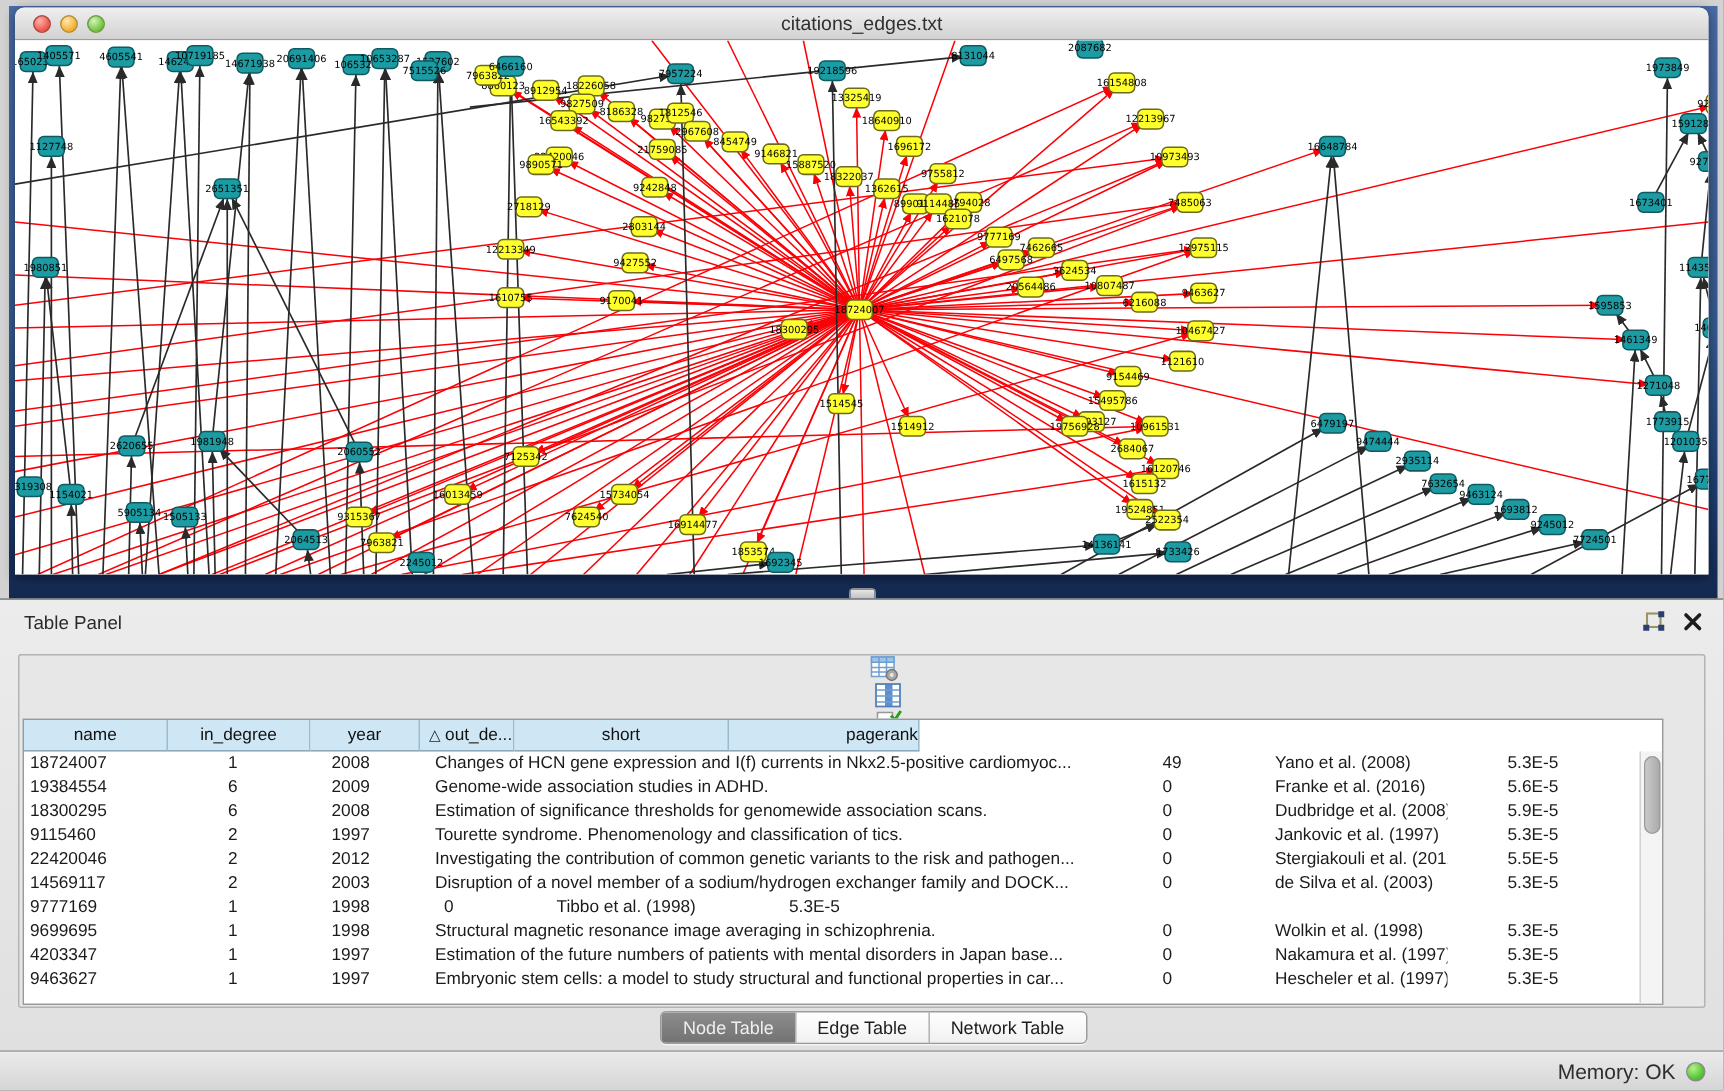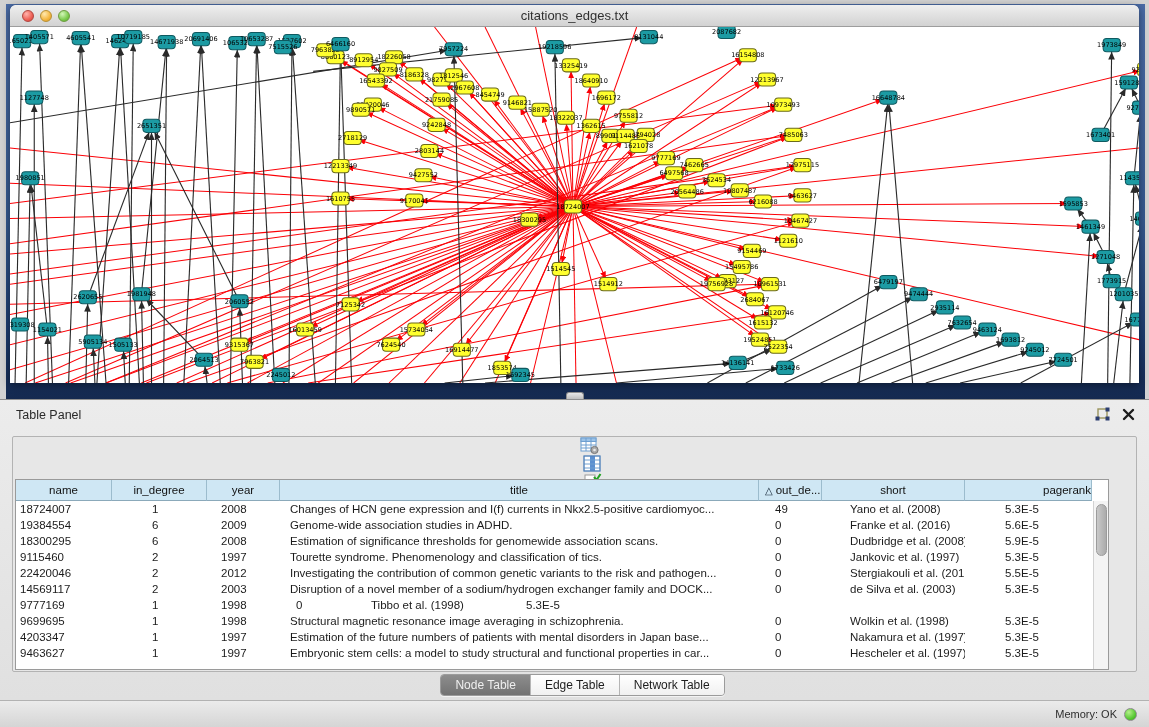--- a/index.html
+++ b/index.html
@@ -61,21 +61,21 @@
   .tabgroup{display:flex;border:1px solid #9b9b9b;border-radius:4px;overflow:hidden;
             box-shadow:0 1px 0 rgba(255,255,255,.6);}
   .tab{padding:3px 14px 0 14px;font-size:12px;color:#1d1d1d;background:linear-gradient(#ffffff,#efefef);
        border-left:1px solid #b5b5b5;height:22px;}
   .tab:first-child{border-left:none;}
   .tab.sel{background:linear-gradient(#8d8d8d,#707070);color:#efefef;}
   
   .status-bar{position:absolute;left:0;bottom:0;width:100%;height:27px;
               background:linear-gradient(#ebebeb,#d5d5d5);border-top:1px solid #b2b2b2;
               display:flex;align-items:center;justify-content:flex-end;padding-right:12px;gap:7px;}
-  .status-bar .mem{font-size:11px;color:#2e2e2e;}
+  .status-bar .mem{font-size:14px;color:#2e2e2e;}
   .memdot{width:13px;height:13px;border-radius:50%;border:1px solid #8b8b8b;
           background:radial-gradient(circle at 35% 30%,#b4f08a,#52c62e 65%,#3aa31d);}
 </style>
 </head>
 <body>
 
 <div class="stage">
 
   <div class="top-region">
     <div class="desktop"></div>
@@ -873,23 +873,20 @@
         <div class="thead" id="thead">
             <div class="th" style="width: 96px;">
               <span>name</span>
             </div>
             <div class="th" style="width: 95px;">
               <span>in_degree</span>
             </div>
             <div class="th" style="width: 73px;">
               <span>year</span>
             </div>
-            <div class="th" style="width: 479px;">
-              <span>title</span>
-            </div>
             <div class="th sorted" style="width: 63px;">
               <span class="sortglyph">△</span>
               <span>out_de...</span>
             </div>
             <div class="th" style="width: 143px;">
               <span>short</span>
             </div>
             <div class="th" style="width: 127px; justify-content: flex-end;">
               <span>pagerank</span>
             </div>

